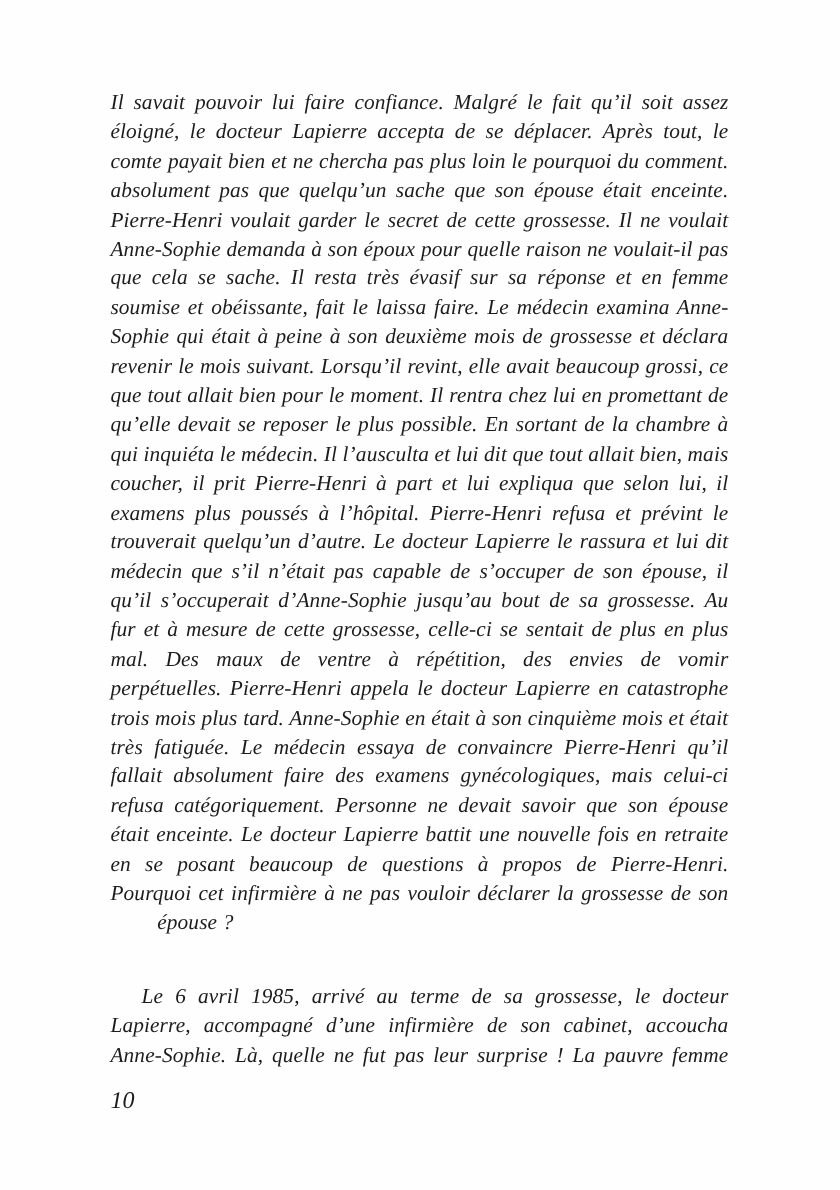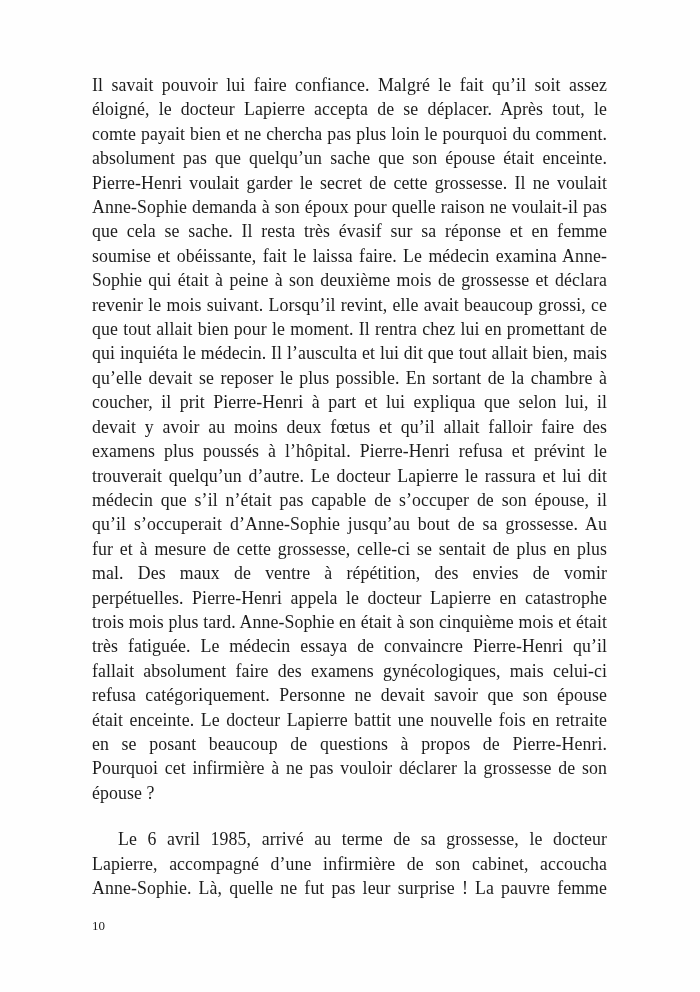--- a/index.html
+++ b/index.html
@@ -8,49 +8,51 @@
     background: #ffffff;
   }
   .page {
     position: relative;
     width: 700px;
     height: 992px;
     background: #fefefe;
     color: #1c1c1c;
     font-family: "Liberation Serif", "DejaVu Serif", serif;
     overflow: hidden;
+    font-style: italic;
   }
   .text-block {
     position: absolute;
     left: 92px;
     top: 73px;
     width: 515px;
   }
   .line {
     font-size: 17.8px;
     line-height: 24.4px;
     text-align: justify;
     text-align-last: justify;
     letter-spacing: 0.1px;
     white-space: normal;
   }
   
   .flush-last .line:last-child {
     text-align-last: left;
+    margin-left: 39px;
   }
   
   .para-gap {
-    margin-top: 22px;
+    margin-top: 37px;
   }
   .indented .line:first-child {
     text-indent: 26px;
   }
   .page-number {
     margin-top: 14px;
-    font-size: 13px;
+    font-size: 20px;
     line-height: 24.4px;
     text-align: left;
   }
 </style>
 </head>
 <body>
 
 <div class="page">
   <div class="text-block">
 
@@ -59,24 +61,23 @@
         <div class="line">éloigné, le docteur Lapierre accepta de se déplacer. Après tout, le</div>
         <div class="line">comte payait bien et ne chercha pas plus loin le pourquoi du comment.</div>
         <div class="line">absolument pas que quelqu’un sache que son épouse était enceinte.</div>
         <div class="line">Pierre-Henri voulait garder le secret de cette grossesse. Il ne voulait</div>
         <div class="line">Anne-Sophie demanda à son époux pour quelle raison ne voulait-il pas</div>
         <div class="line">que cela se sache. Il resta très évasif sur sa réponse et en femme</div>
         <div class="line">soumise et obéissante, fait le laissa faire. Le médecin examina Anne-</div>
         <div class="line">Sophie qui était à peine à son deuxième mois de grossesse et déclara</div>
         <div class="line">revenir le mois suivant. Lorsqu’il revint, elle avait beaucoup grossi, ce</div>
         <div class="line">que tout allait bien pour le moment. Il rentra chez lui en promettant de</div>
+        <div class="line">qu’elle devait se reposer le plus possible. En sortant de la chambre à</div>
         <div class="line">qui inquiéta le médecin. Il l’ausculta et lui dit que tout allait bien, mais</div>
-        <div class="line">qu’elle devait se reposer le plus possible. En sortant de la chambre à</div>
         <div class="line">coucher, il prit Pierre-Henri à part et lui expliqua que selon lui, il</div>
-        <div class="line">devait y avoir au moins deux fœtus et qu’il allait falloir faire des</div>
         <div class="line">examens plus poussés à l’hôpital. Pierre-Henri refusa et prévint le</div>
         <div class="line">trouverait quelqu’un d’autre. Le docteur Lapierre le rassura et lui dit</div>
         <div class="line">médecin que s’il n’était pas capable de s’occuper de son épouse, il</div>
         <div class="line">qu’il s’occuperait d’Anne-Sophie jusqu’au bout de sa grossesse. Au</div>
         <div class="line">fur et à mesure de cette grossesse, celle-ci se sentait de plus en plus</div>
         <div class="line">mal. Des maux de ventre à répétition, des envies de vomir</div>
         <div class="line">perpétuelles. Pierre-Henri appela le docteur Lapierre en catastrophe</div>
         <div class="line">trois mois plus tard. Anne-Sophie en était à son cinquième mois et était</div>
         <div class="line">très fatiguée. Le médecin essaya de convaincre Pierre-Henri qu’il</div>
         <div class="line">fallait absolument faire des examens gynécologiques, mais celui-ci</div>

